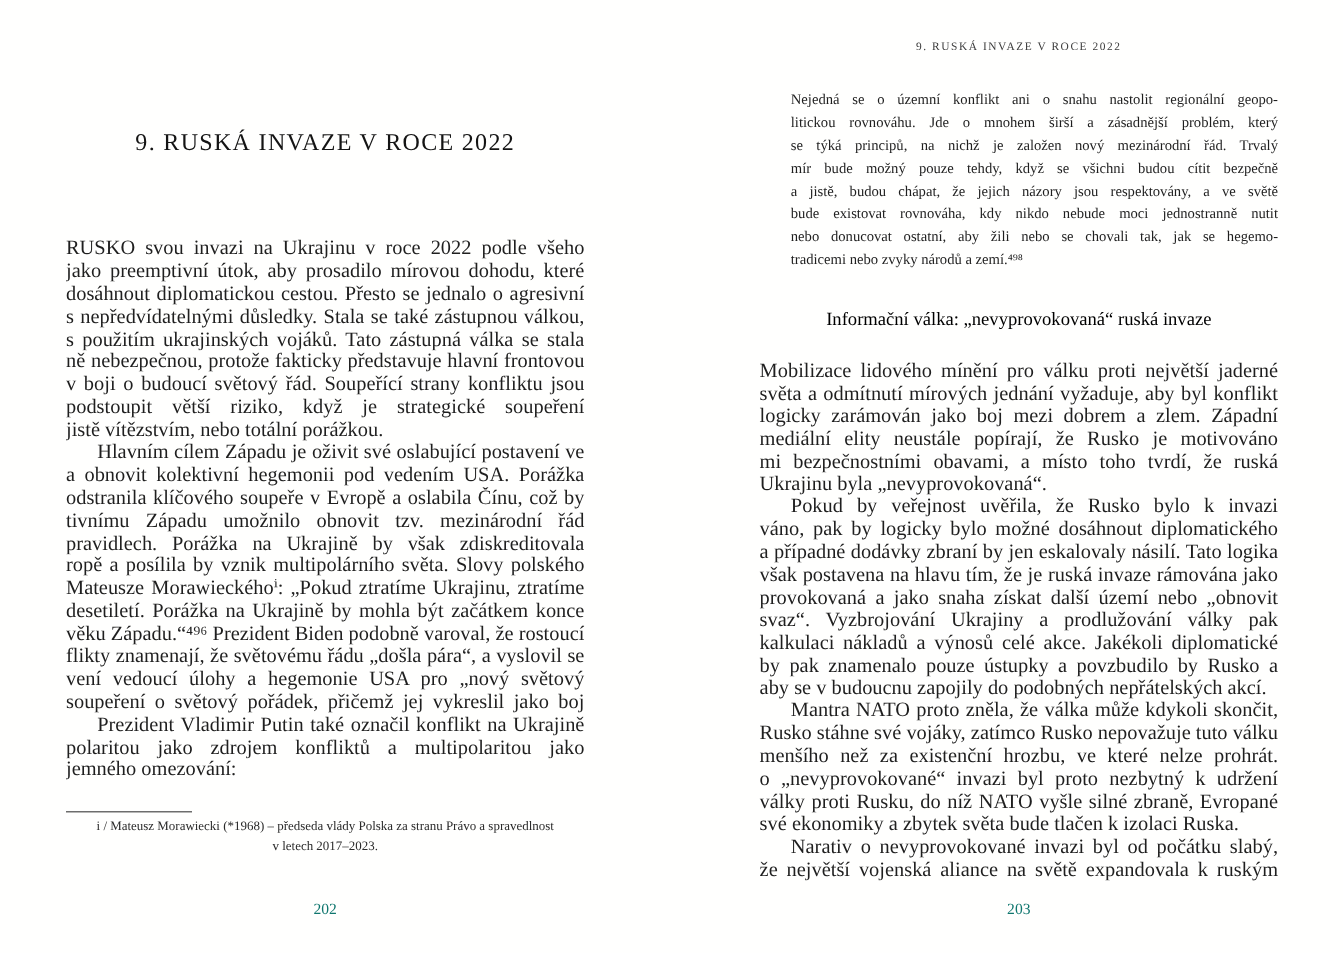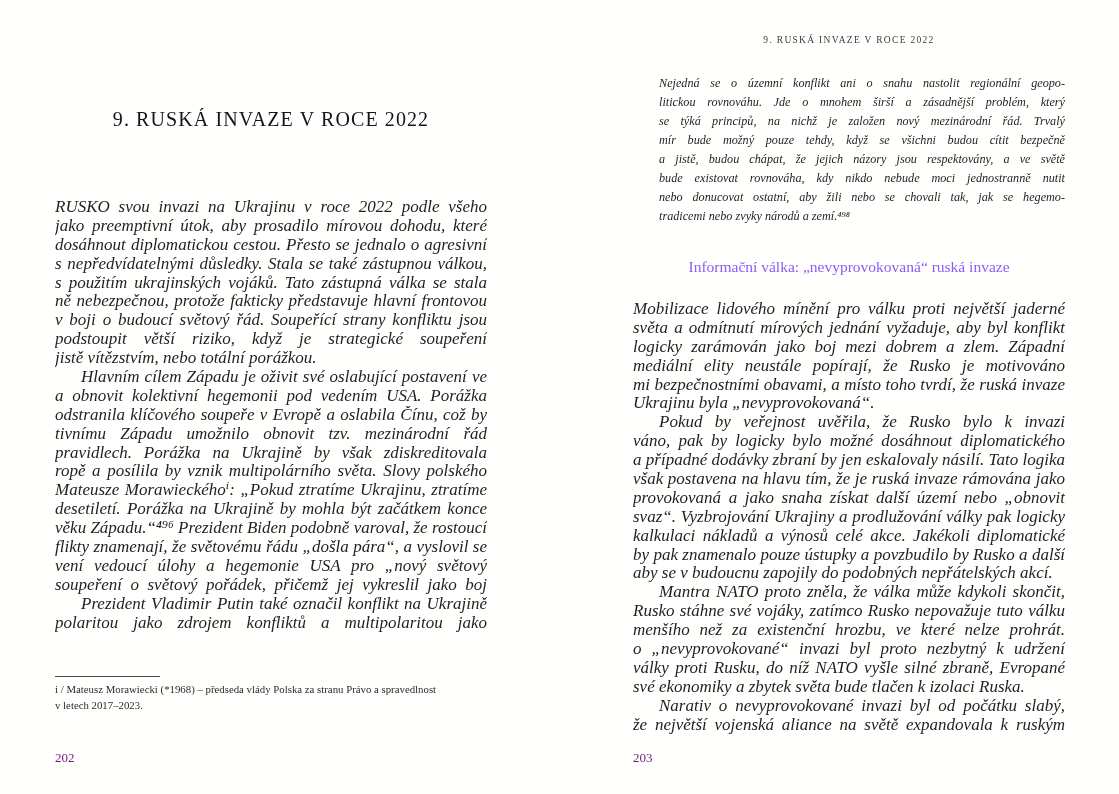--- a/index.html
+++ b/index.html
@@ -30,47 +30,46 @@
 
   .body-text { position: absolute; left: 0; width: 432px; font-size: 17px; line-height: 18.9px; }
   .left .body-text  { top: 185px; }
   .right .body-text { top: 287px; }
 
   .para { margin: 0; }
   .ln {
     height: 18.9px; overflow: hidden;
     text-align: justify; text-align-last: justify;
     white-space: normal;
-    font-style: italic;
   }
   .ln.last { text-align-last: left; }
   .ln.indent { text-indent: 26px; }
 
   .quote {
     position: absolute; top: 61px; left: 26px; width: 406px;
     font-size: 12.2px; line-height: 19px;
   }
   .quote .ln { height: 19px; }
 
   .section-heading {
     position: absolute; top: 245px; left: 0; right: 0;
     margin: 0; text-align: center;
-    font-size: 15.5px; font-weight: 400; color: #8b5cf6;
+    font-size: 15.5px; font-weight: 400; color: #000000;
   }
 
   .footnote {
     position: absolute; top: 663px; left: 0; width: 432px;
     font-size: 10.8px; line-height: 15.5px; color: #2a2a2a;
   }
   .fn-rule { width: 105px; border-top: 1px solid #4a4a4a; margin-bottom: 5px; }
-  .fn-ln { text-align: left; }
+  .fn-ln { text-align: center; }
 
   .pagenum {
     position: absolute; top: 737px; left: 0; right: 0;
-    font-size: 13px; color: #701a75;
+    text-align: center; font-size: 13px; color: #0f766e;
   }
 </style>
 </head>
 <body>
 
 <div class="spread">
 
   <div class="page left">
     <h1 class="chapter-title">9. RUSKÁ INVAZE V ROCE 2022</h1>
 
@@ -96,20 +95,21 @@
           <div class="ln">Mateusze Morawieckéhoⁱ: „Pokud ztratíme Ukrajinu, ztratíme svět na</div>
           <div class="ln">desetiletí. Porážka na Ukrajině by mohla být začátkem konce zlatého</div>
           <div class="ln">věku Západu.“⁴⁹⁶ Prezident Biden podobně varoval, že rostoucí kon-</div>
           <div class="ln">flikty znamenají, že světovému řádu „došla pára“, a vyslovil se pro oži-</div>
           <div class="ln last">vení vedoucí úlohy a hegemonie USA pro „nový světový řád“.⁴⁹⁷</div>
         </div>
         <div class="para">
           <div class="ln">soupeření o světový pořádek, přičemž jej vykreslil jako boj mezi uni-</div>
           <div class="ln indent">Prezident Vladimir Putin také označil konflikt na Ukrajině jako</div>
           <div class="ln">polaritou jako zdrojem konfliktů a multipolaritou jako systémem vzá-</div>
+          <div class="ln last">jemného omezování:</div>
         </div>
       </div>
 
     <div class="footnote">
       <div class="fn-rule"></div>
       <div>
           <div class="fn-ln">i / Mateusz Morawiecki (*1968) – předseda vlády Polska za stranu Právo a spravedlnost</div>
           <div class="fn-ln">v letech 2017–2023.</div>
         </div>
     </div>

